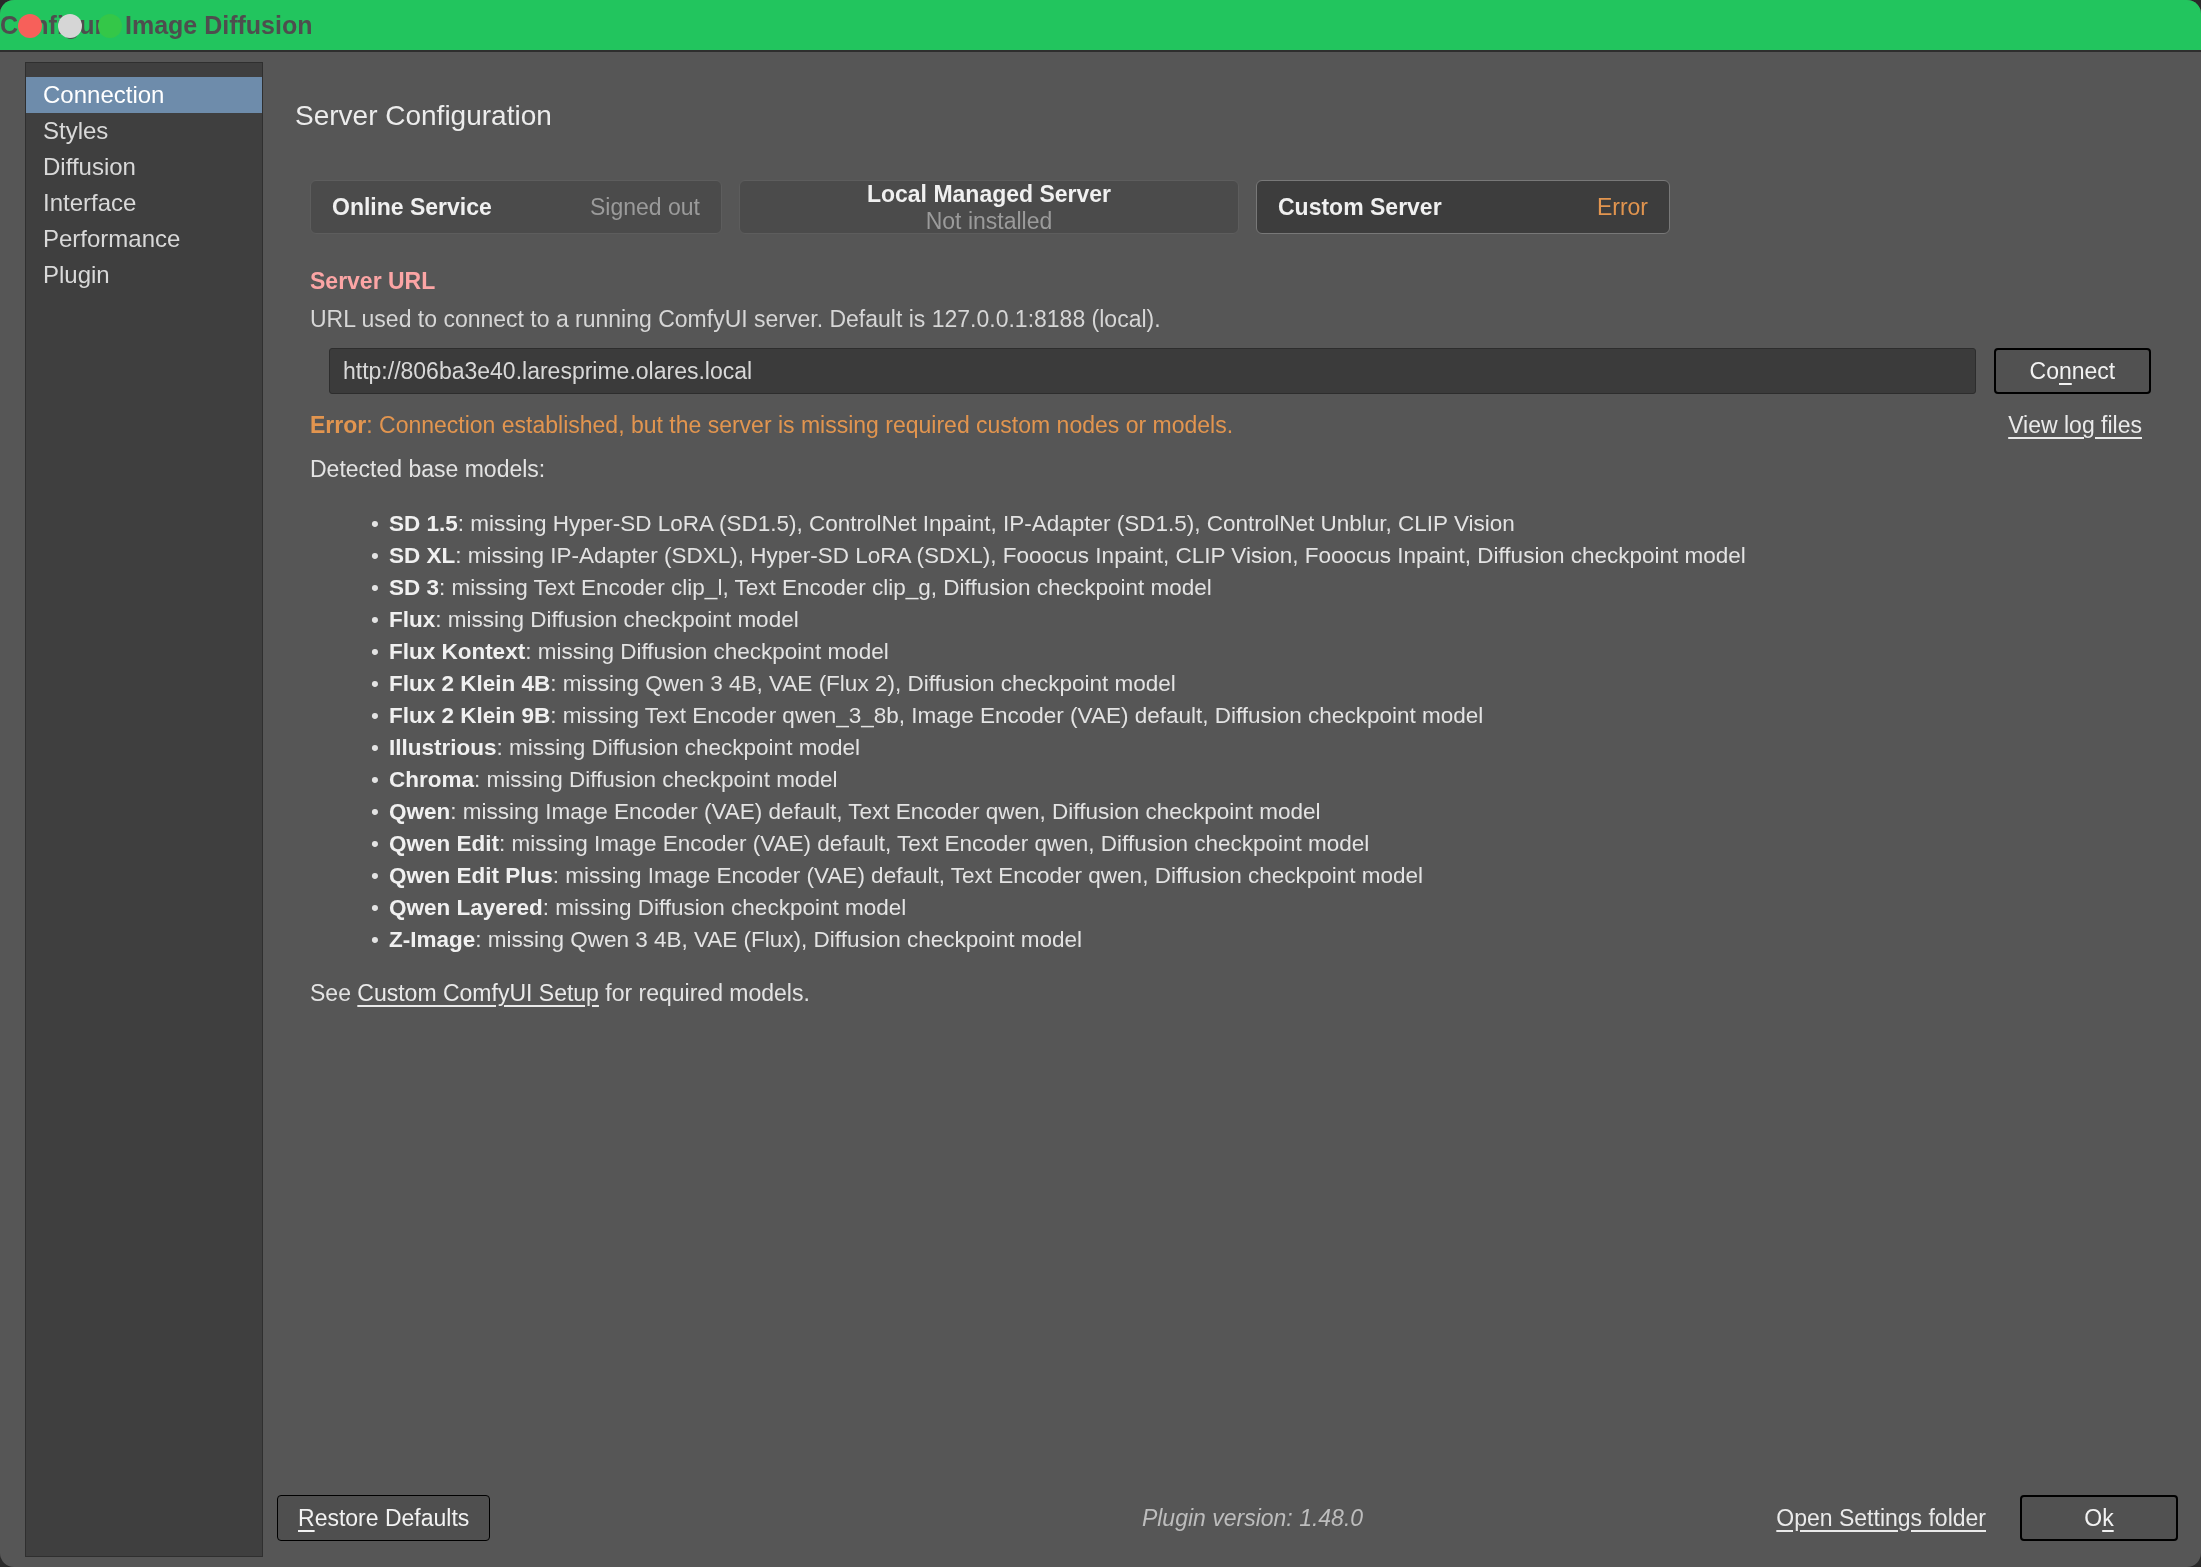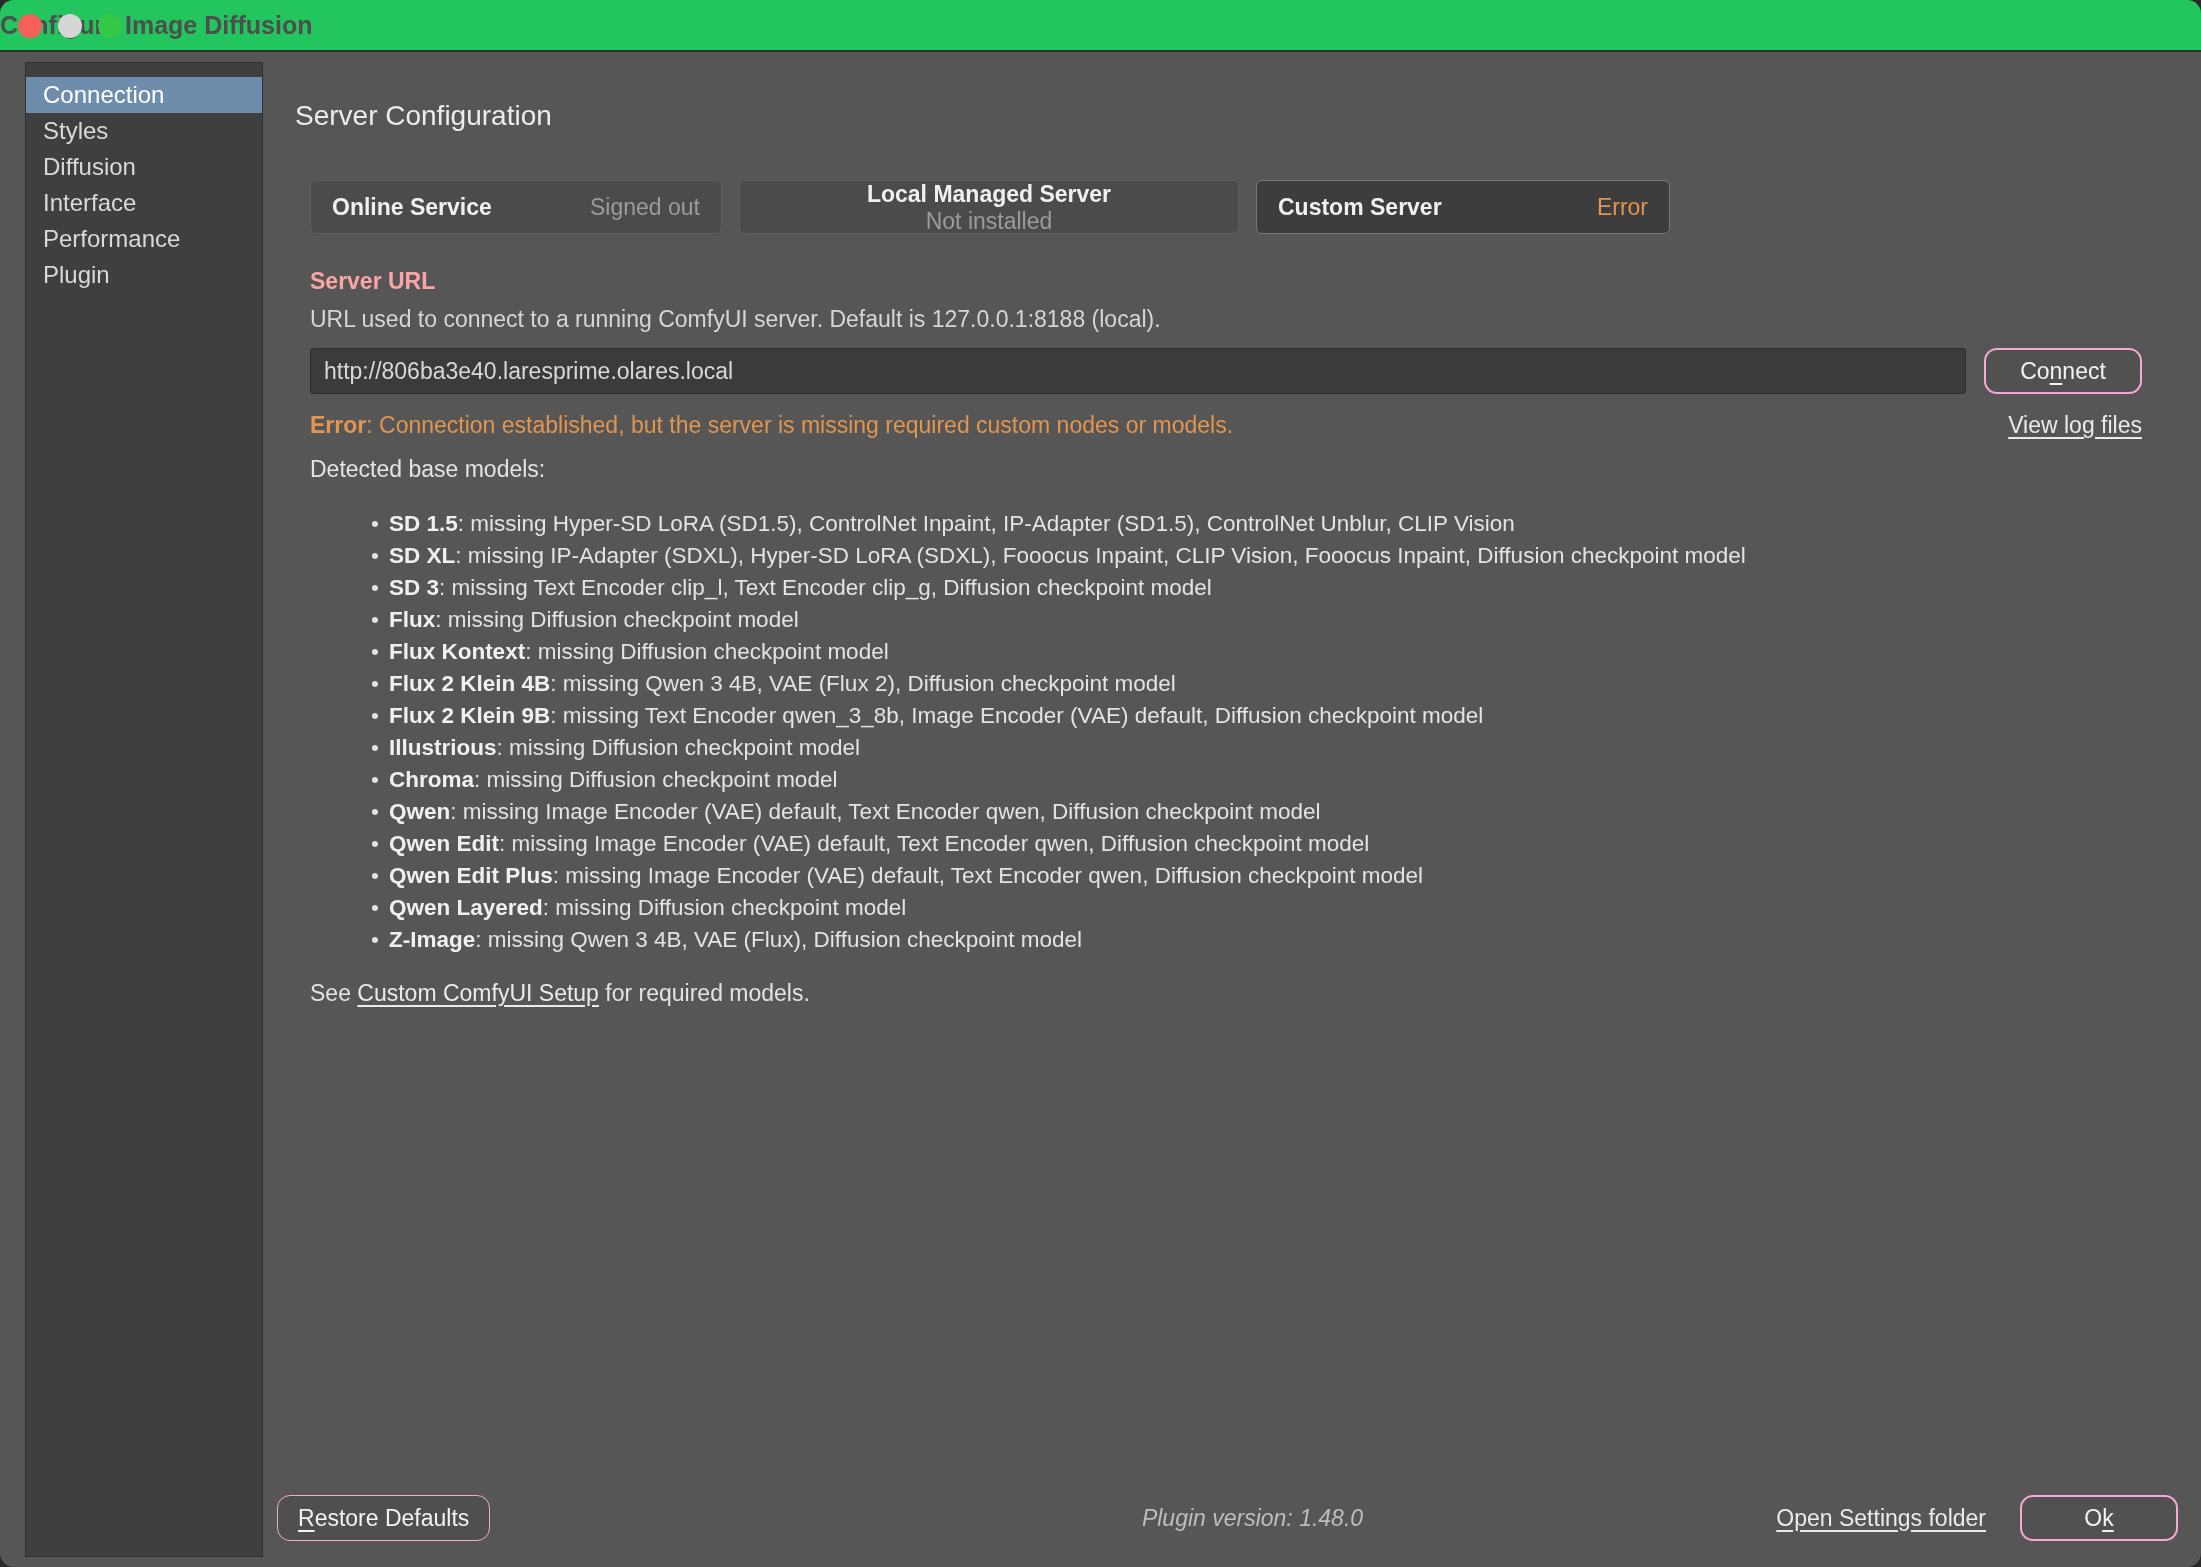--- a/index.html
+++ b/index.html
@@ -54,24 +54,24 @@
   .tab .tab-status.error { color: #e2954f; }
   .tab1 { width: 412px; } .tab2 { width: 500px; flex-direction: column; } .tab3 { width: 414px; }
 
   .section-label { margin: 32px 0 0 15px; font-size: 23px; font-weight: bold; color: #fca5a5; line-height: 30px; }
   .section-desc  { margin: 8px 0 0 15px; font-size: 23px; color: #d6d6d6; line-height: 30px; }
 
   .url-row { display: flex; margin: 14px 0 0 15px; gap: 18px; align-items: center; }
   .url-input {
     width: 1656px; height: 46px; background: #3b3b3b; border: 1px solid #2d2d2d;
     border-radius: 3px; color: #d8d8d8; font-size: 23px; padding: 8px 13px;
-    font-family: "Liberation Sans", "DejaVu Sans", sans-serif; outline: none;
+    font-family: "Liberation Sans", "DejaVu Sans", sans-serif; outline: none; margin-left: 19px;
   }
   .btn {
-    height: 46px; background: #515151; border: 2px solid #f9a8d4; border-radius: 13px;
+    height: 46px; background: #515151; border: 2px solid #000000; border-radius: 4px;
     color: #f2f2f2; font-size: 23px; display: flex; align-items: center; justify-content: center;
     cursor: pointer; font-family: "Liberation Sans", "DejaVu Sans", sans-serif;
   }
   .btn.connect { width: 158px; }
   .mn { text-decoration: underline; text-underline-offset: 4px; }
 
   .error-row { display: flex; justify-content: space-between; align-items: flex-end;
     margin: 16px 0 0 15px; width: 1832px; line-height: 30px; }
   .error-text { font-size: 23px; color: #e2954f; }
   .error-text b { font-weight: bold; }

